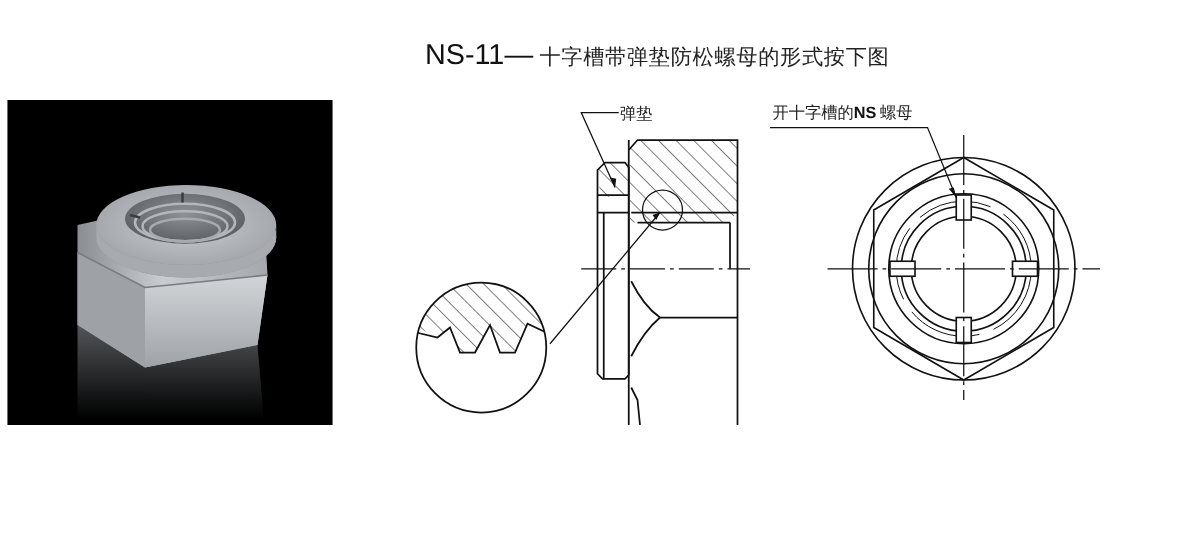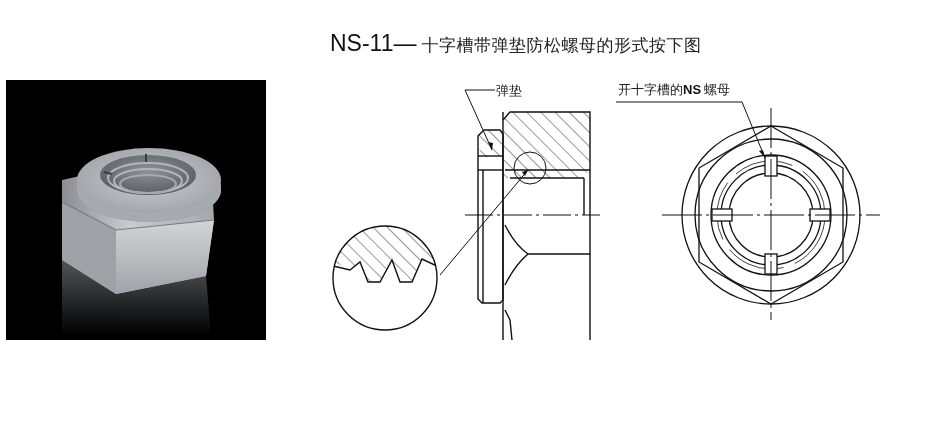--- a/index.html
+++ b/index.html
@@ -1,17 +1,17 @@
 <!DOCTYPE html>
 <html><head>
   <meta charset="utf-8">
   <style>
     html, body { margin: 0; padding: 0; background: #ffffff; }
     body { width: 950px; height: 440px; position: relative; overflow: hidden; font-family: "DejaVu Sans", sans-serif; }
-    .title { position: absolute; left: 330px; top: 30px; white-space: nowrap; color: #111; }
+    .title { position: absolute; left: 340px; top: 30px; white-space: nowrap; color: #111; }
     .title .code { font-family: "Liberation Sans", sans-serif; font-size: 23px; }
     .title .desc { font-family: "DejaVu Serif", serif; font-size: 17px; color: #222; letter-spacing: 0.5px; }
     .photo { position: absolute; left: 6px; top: 80px; width: 260px; height: 260px; background: #000; overflow: hidden; }
     .drawing { position: absolute; left: 300px; top: 70px; }
     .lbl { font-family: "DejaVu Serif", serif; font-size: 13px; fill: #222; }
     .lbl-ns { font-family: "Liberation Sans", sans-serif; font-weight: bold; font-size: 13px; fill: #111; }
   </style>
 </head>
 <body>
 

